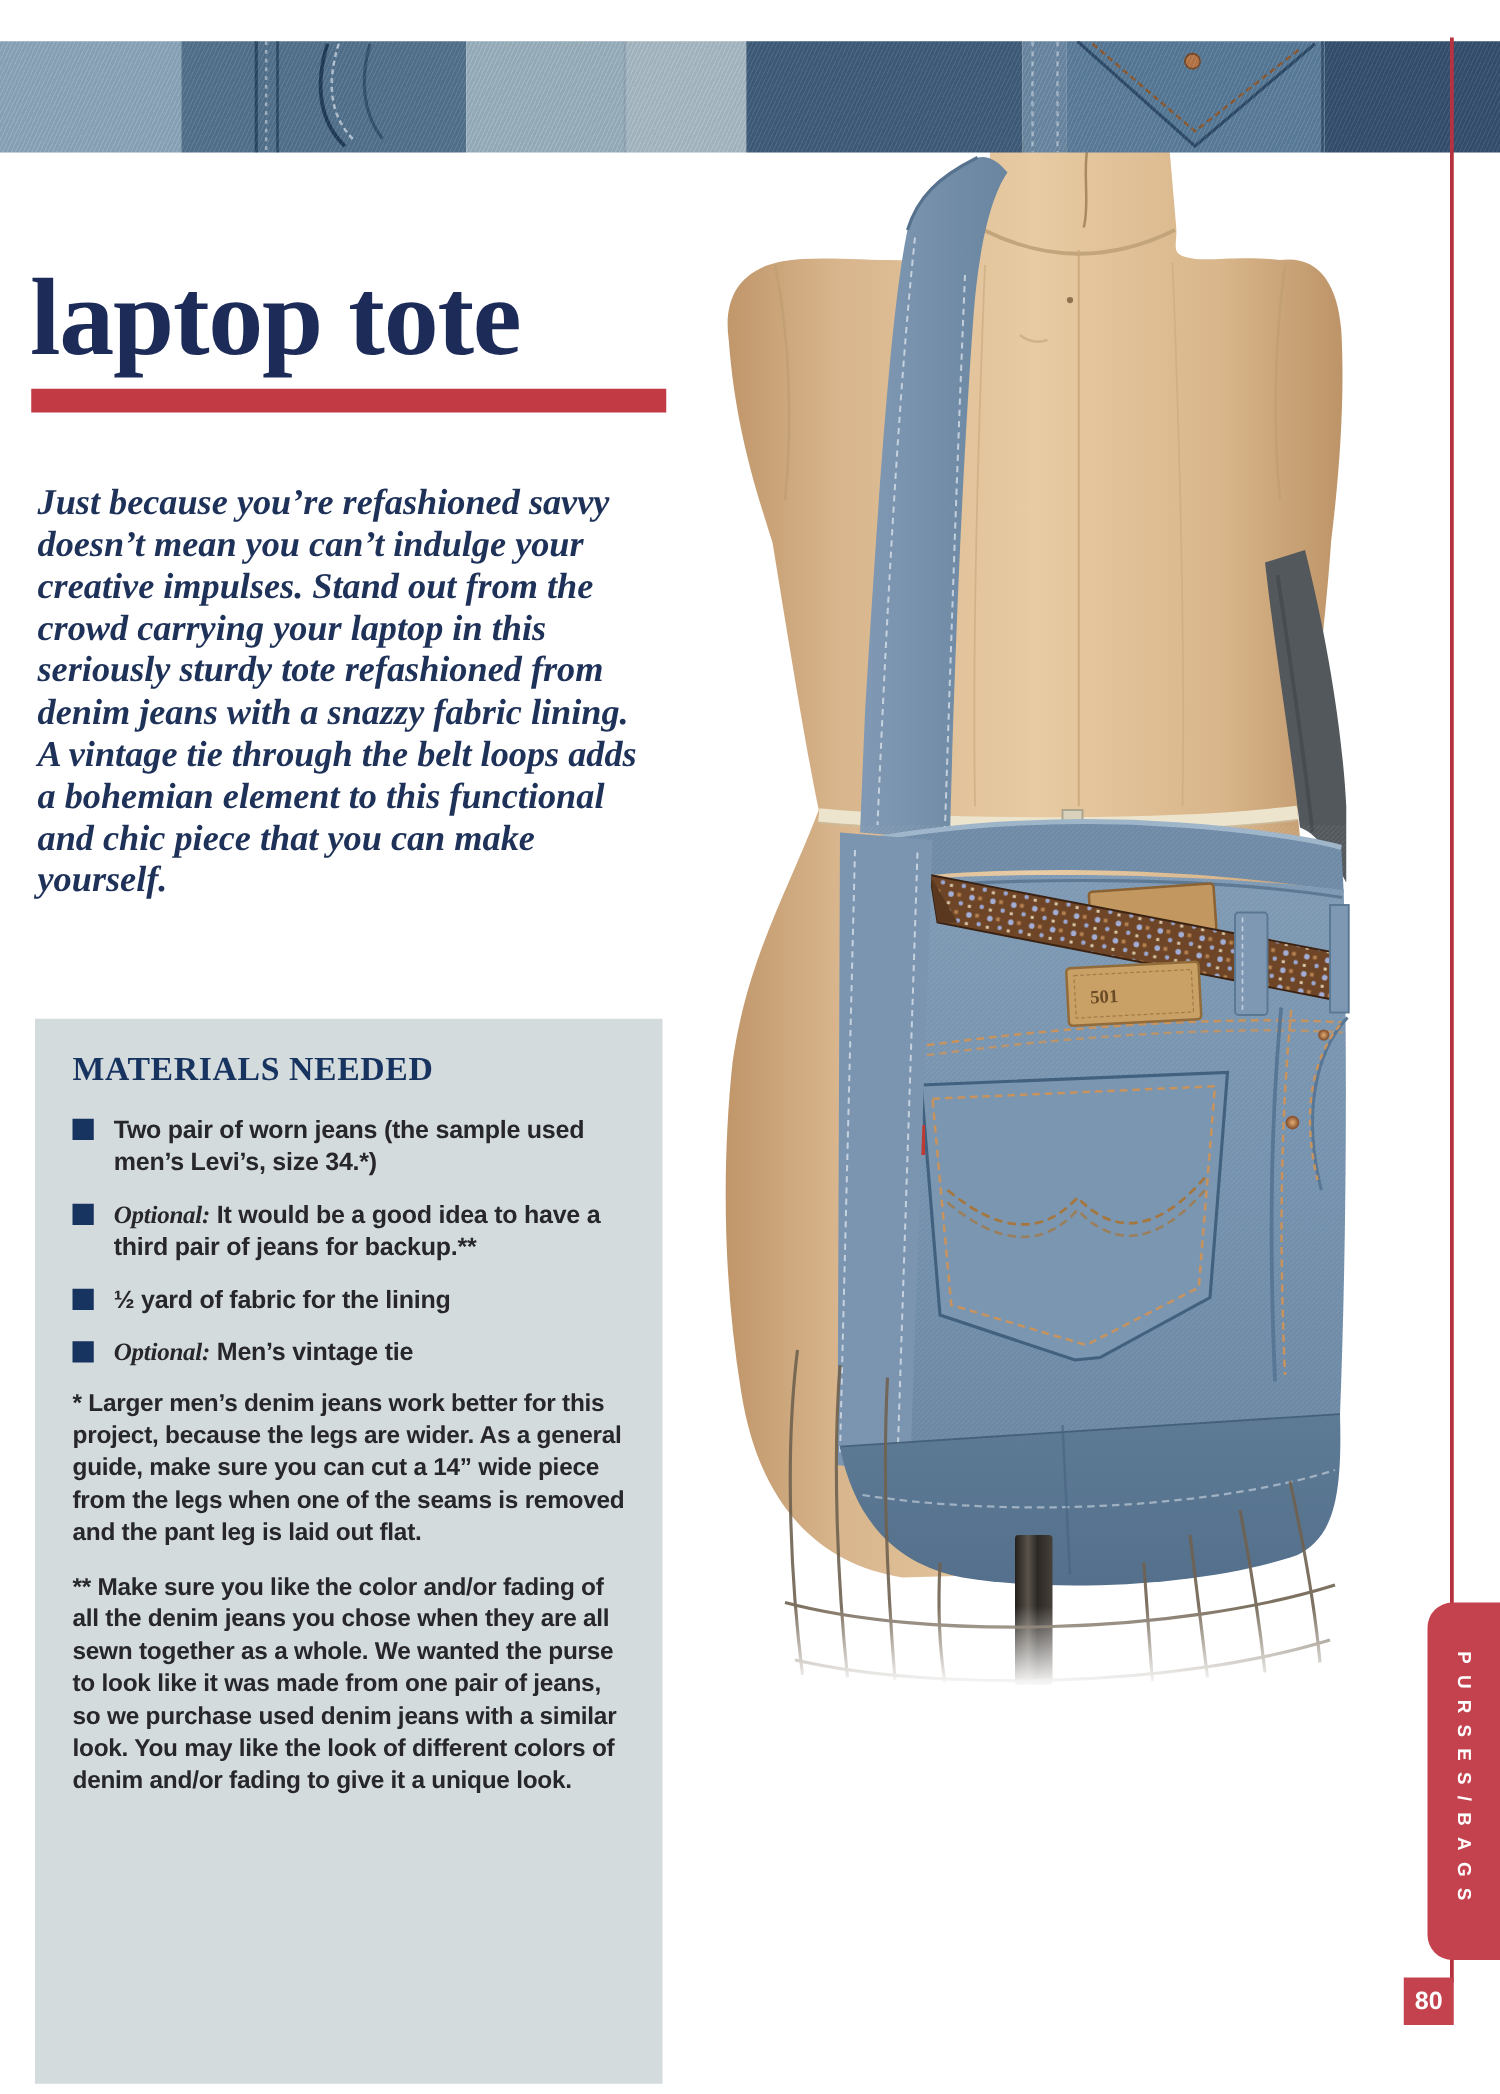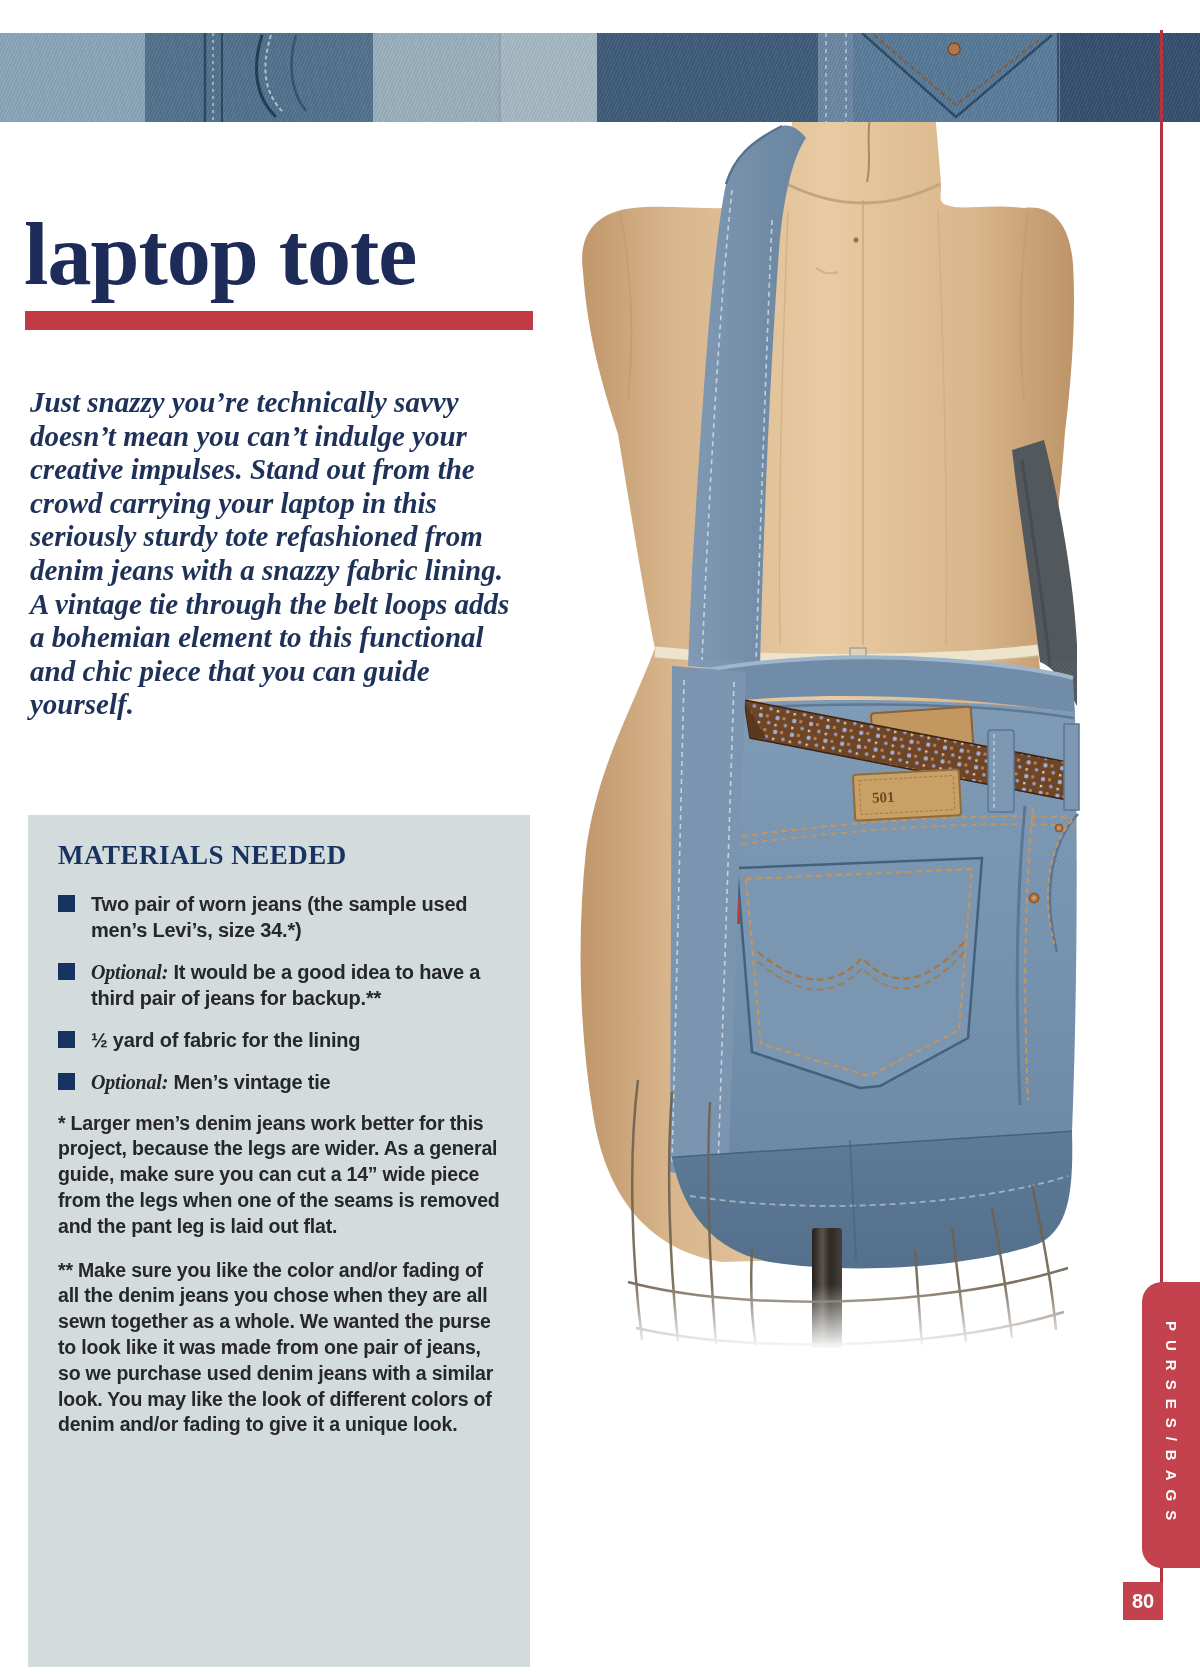--- a/index.html
+++ b/index.html
@@ -80,29 +80,29 @@
       <line x1="1058" y1="0" x2="1058" y2="89" stroke="rgba(25,42,64,.55)" stroke-width="2"></line>
     </svg>
   </div>
 
   <div class="redline"></div>
 
   <h1 class="title">laptop tote</h1>
   <div class="rule"></div>
 
   <div class="intro">
-    <div>Just snazzy you’re technically savvy</div>
+    <div>Just because you’re refashioned savvy</div>
     <div>doesn’t mean you can’t indulge your</div>
     <div>creative impulses. Stand out from the</div>
     <div>crowd carrying your laptop in this</div>
     <div>seriously sturdy tote refashioned from</div>
     <div>denim jeans with a snazzy fabric lining.</div>
     <div>A vintage tie through the belt loops adds</div>
     <div>a bohemian element to this functional</div>
-    <div>and chic piece that you can guide</div>
+    <div>and chic piece that you can make</div>
     <div>yourself.</div>
   </div>
 
   <section class="materials">
     <h2 class="m-head">MATERIALS NEEDED</h2>
     <ul class="m-list">
       <li>
         <span class="bullet"></span>
         <span><em></em><span>Two pair of worn jeans (the sample used men’s Levi’s, size 34.*)</span></span>
       </li>

